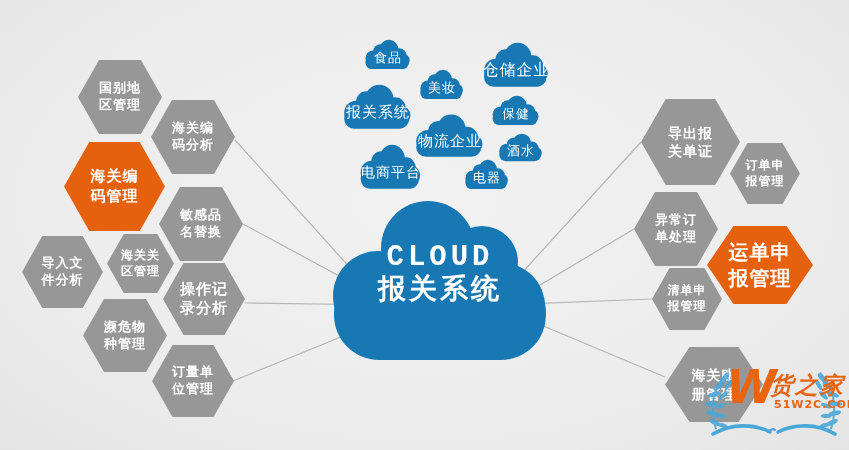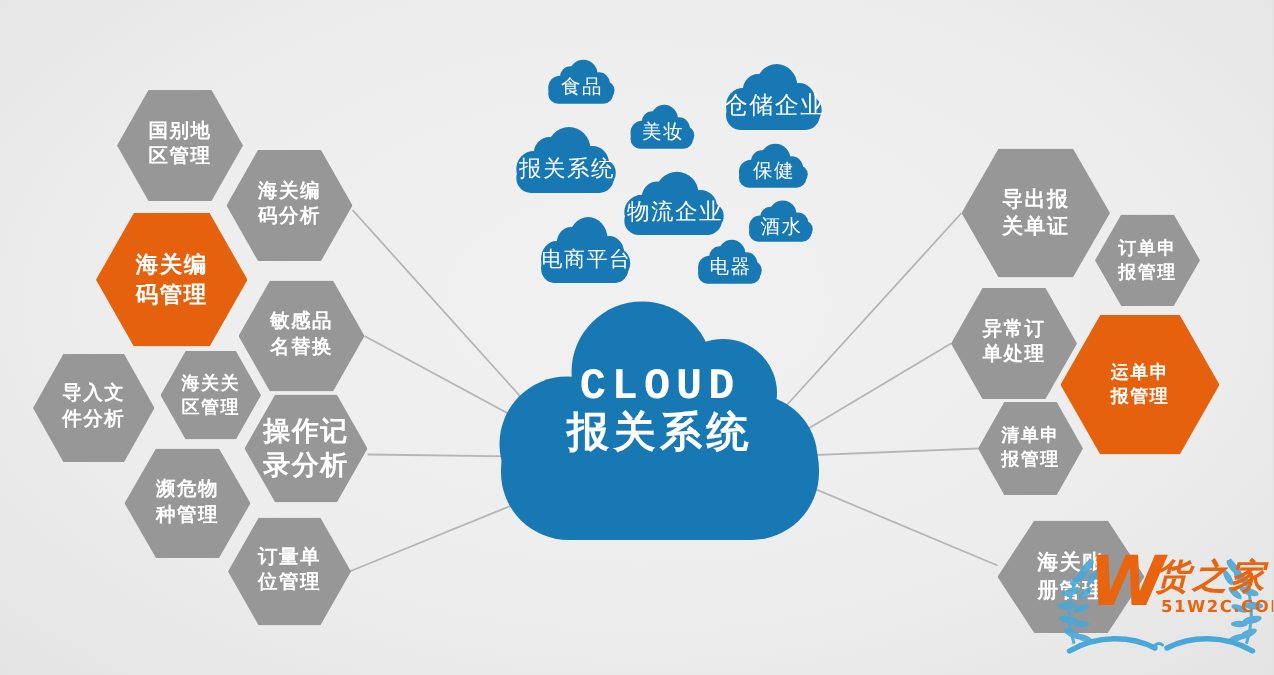--- a/index.html
+++ b/index.html
@@ -199,21 +199,21 @@
 名替换</span>
   </div>
   <div class="hex" style="left:22px;top:236px;width:81px;height:72px;font-size:13px">
     <span class="hex-label">导入文
 件分析</span>
   </div>
   <div class="hex" style="left:107px;top:234px;width:67px;height:59px;font-size:12px">
     <span class="hex-label">海关关
 区管理</span>
   </div>
-  <div class="hex" style="left:163px;top:263px;width:82px;height:72px;font-size:18px">
+  <div class="hex" style="left:163px;top:263px;width:82px;height:72px;font-size:15px">
     <span class="hex-label">操作记
 录分析</span>
   </div>
   <div class="hex" style="left:83px;top:299px;width:84px;height:73px;font-size:13px">
     <span class="hex-label">濒危物
 种管理</span>
   </div>
   <div class="hex" style="left:152px;top:345px;width:82px;height:72px;font-size:13px">
     <span class="hex-label">订量单
 位管理</span>
@@ -224,21 +224,21 @@
 关单证</span>
   </div>
   <div class="hex" style="left:730px;top:143px;width:70px;height:61px;font-size:12px">
     <span class="hex-label">订单申
 报管理</span>
   </div>
   <div class="hex" style="left:634px;top:192px;width:84px;height:74px;font-size:13px">
     <span class="hex-label">异常订
 单处理</span>
   </div>
-  <div class="hex orange" style="left:707px;top:210px;width:106px;height:93px;font-size:12px">
+  <div class="hex orange" style="left:707px;top:226px;width:106px;height:78px;font-size:20px">
     <span class="hex-label">运单申
 报管理</span>
   </div>
   <div class="hex" style="left:652px;top:268px;width:70px;height:62px;font-size:12px">
     <span class="hex-label">清单申
 报管理</span>
   </div>
   <div class="hex" style="left:665px;top:347px;width:98px;height:75px;font-size:14px">
     <span class="hex-label">海关账
 册管理</span>

